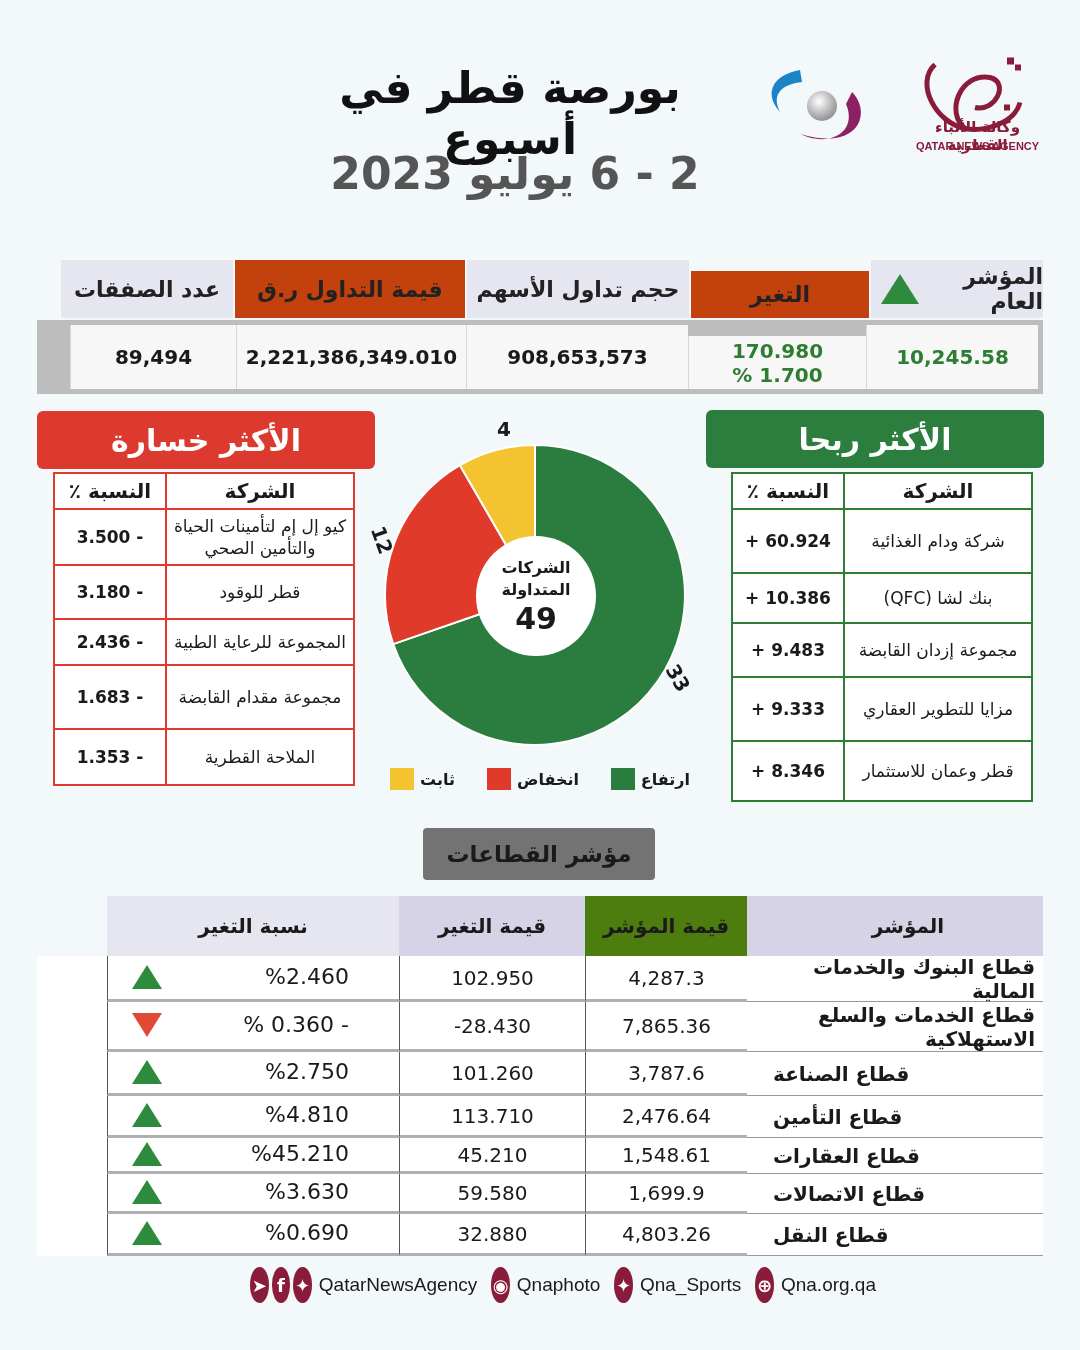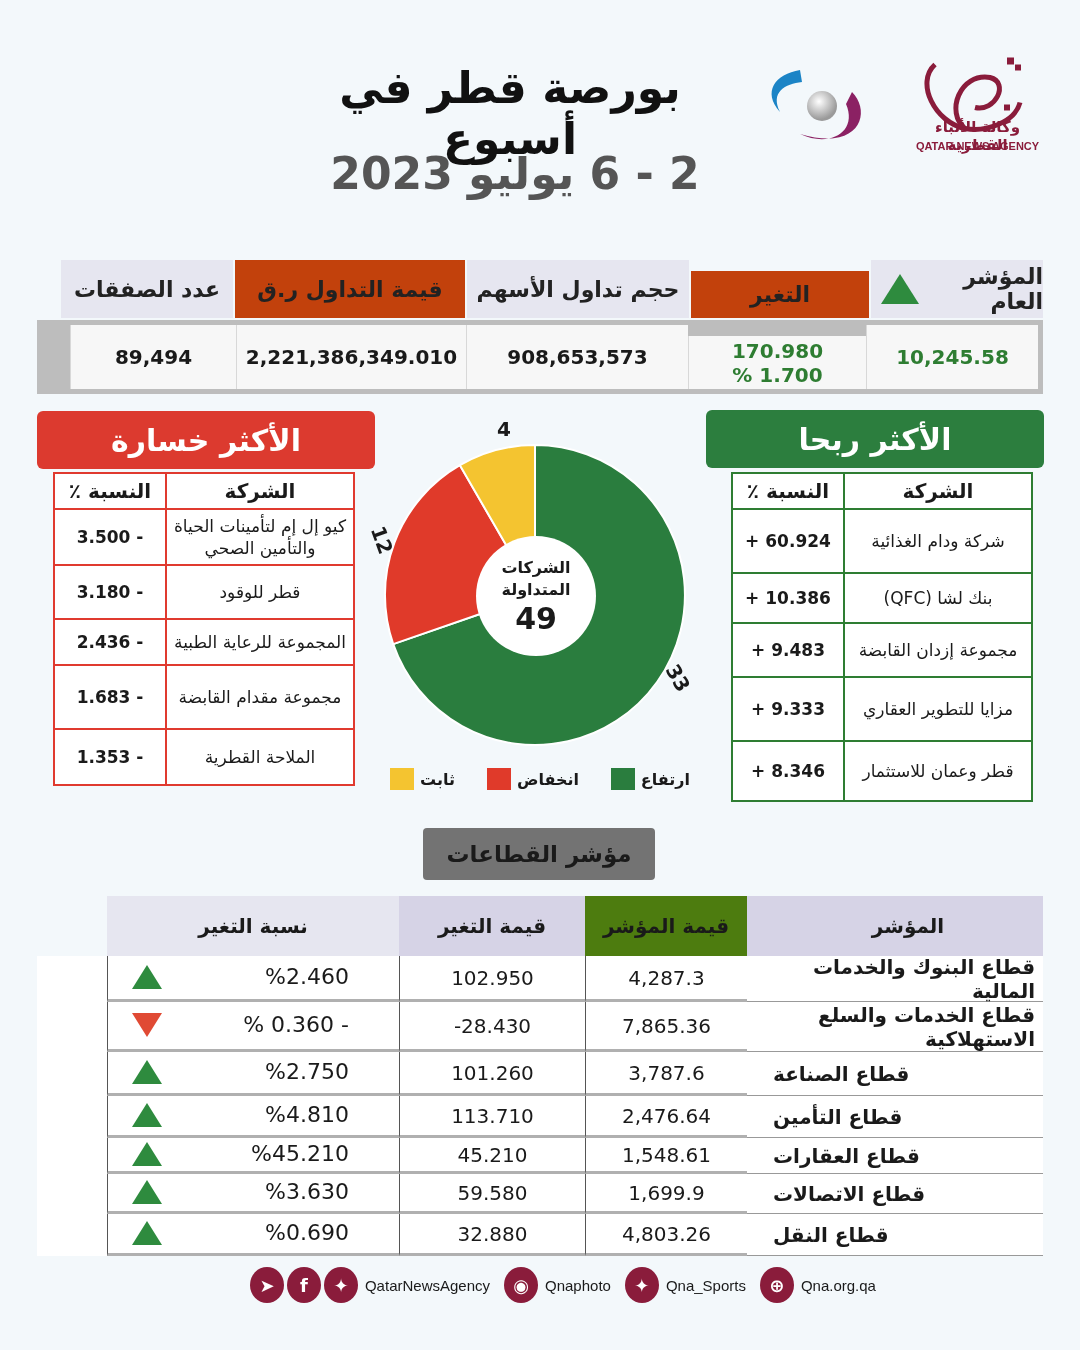--- a/index.html
+++ b/index.html
@@ -102,21 +102,21 @@
   .sec-row .s1 { justify-content: flex-end; padding-right: 8px; direction: rtl; border-bottom: 1px solid #999; font-size: 20px; }
   .sec-row .s2, .sec-row .s3 { border-left: 1px solid #555; border-bottom: 3px solid #b0b0b0; font-weight: normal; }
   .sec-row .s4 { border-bottom: 3px solid #b0b0b0; border-left: 1px solid #555; justify-content: space-between; padding: 0 50px 2px 24px; font-weight: normal; }
   .pctv { font-size: 22px; }
   .tri-up { width: 0; height: 0; border-left: 15px solid transparent; border-right: 15px solid transparent; border-bottom: 24px solid #2e8b3e; }
   .tri-down { width: 0; height: 0; border-left: 15px solid transparent; border-right: 15px solid transparent; border-top: 24px solid #e04a34; }
 
   
   .footer { position: absolute; left: 250px; top: 1265px; width: 640px; height: 40px; display: flex; direction: ltr; align-items: center; }
   .circ { width: 36px; height: 36px; border-radius: 50%; background: #8a1c3b; color: #fff; display: flex; align-items: center; justify-content: center; font-size: 18px; font-weight: bold; margin-right: 3px; }
-  .ft { font-size: 15px; font-family: "Liberation Sans", sans-serif; margin: 0 14px 0 4px; }
+  .ft { font-size: 19px; font-family: "Liberation Sans", sans-serif; margin: 0 14px 0 4px; }
 </style>
 </head>
 <body>
 
 <div class="title">بورصة قطر في أسبوع</div>
 <div class="date">2 - 6 يوليو 2023</div>
 
 <svg class="qse-logo" viewBox="0 0 115 92">
   <defs>
     <radialGradient id="pearl" cx="40%" cy="35%" r="60%">

